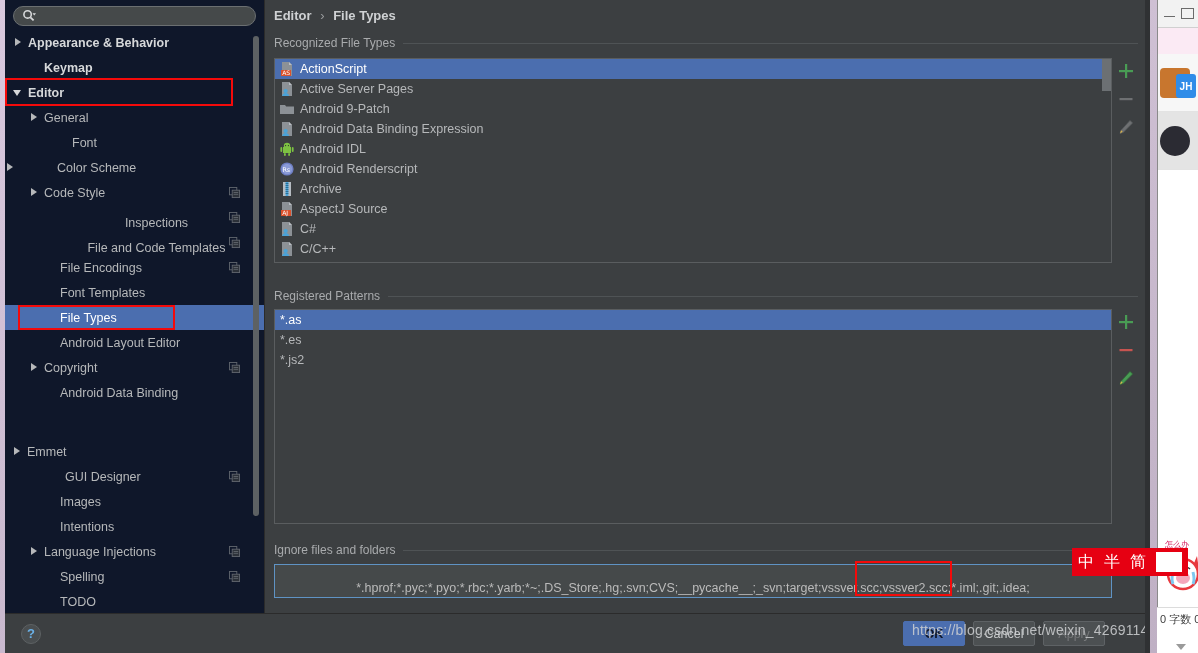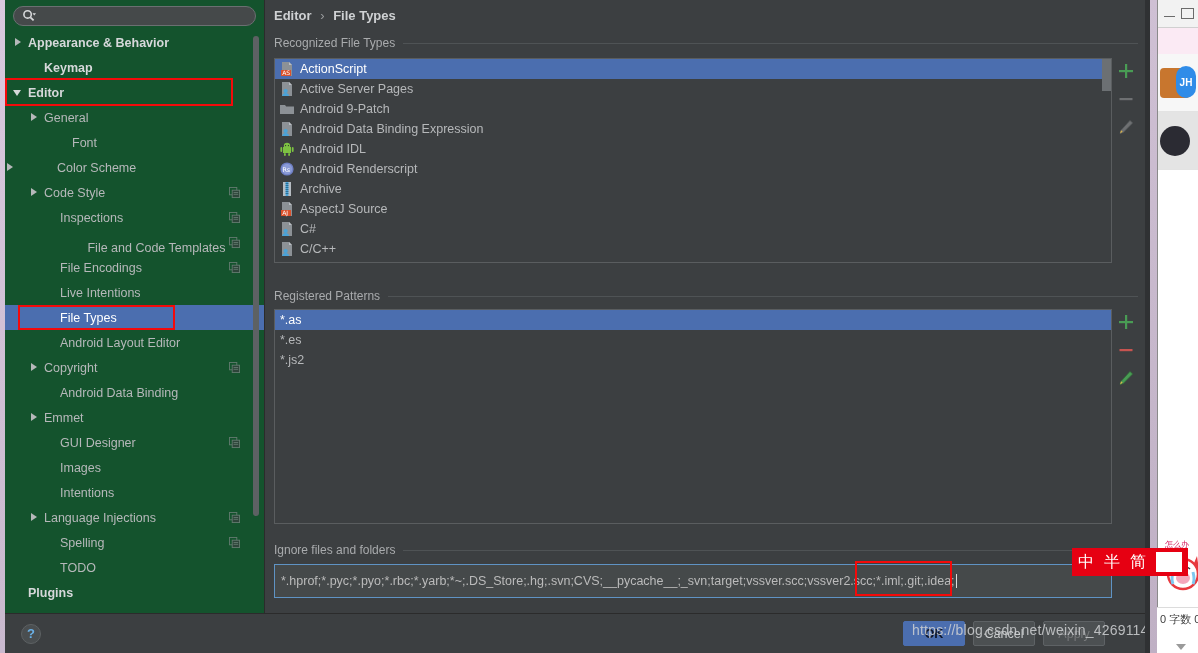--- a/index.html
+++ b/index.html
@@ -14,21 +14,21 @@
   
   .desk-strip { position:absolute; left:0; top:0; width:5px; height:653px;
     background: linear-gradient(#d9c9de, #c9b9ce); }
 
   
   .dialog { position:absolute; left:5px; top:0; width:1145px; height:653px;
     background:#3c3f41; }
 
   
   .sidebar { position:absolute; left:0; top:0; width:260px; height:613px;
-    background:#14532d; border-right:1px solid #2b2b2b; }
+    background:#0f172a; border-right:1px solid #2b2b2b; }
   .search-wrap { padding:6px 8px 4px 8px; }
   .search-box { height:20px; border:1px solid #6b6f71; border-radius:10px;
     background:#45494a; display:flex; align-items:center; padding:0 8px; position:relative;}
   .search-box svg { display:block; }
   .search-input { flex:1; background:transparent; border:0; outline:0;
     color:#bbbbbb; font-size:12px; font-family:"Liberation Sans",sans-serif; padding-left:4px;}
 
   .tree { position:absolute; top:30px; left:0; right:0; bottom:0; overflow:hidden; }
   .tree-row { height:25px; display:flex; align-items:center; position:relative;
     color:#b6b8ba; font-size:12.5px; white-space:nowrap; }
@@ -66,21 +66,21 @@
   .vtoolbar { position:absolute; width:24px; display:flex; flex-direction:column;
     align-items:center; gap:10px; padding-top:4px; }
   .tbtn { width:18px; height:18px; position:relative; cursor:pointer; }
 
   .listscroll { position:absolute; right:1px; top:1px; width:9px; height:32px;
     background:#6c7073; }
 
   
   .ignore-field { border:1px solid #5f93c4; background:#45494a; height:26px;
     display:flex; align-items:center; padding:16px 6px; color:#bbbbbb; font-size:12.5px;
-    white-space:nowrap; overflow:hidden; position:relative;}
+    white-space:nowrap; overflow:hidden; position:relative;flex-direction:column;}
   .caret { display:inline-block; width:1px; height:14px; background:#dcdcdc;
      margin-left:1px; vertical-align:middle;}
 
   
   .bottombar { position:absolute; left:5px; bottom:0; width:1145px; height:40px;
     background:#3c3f41; border-top:1px solid #2b2b2b; }
   .helpbtn { position:absolute; left:16px; top:10px; width:20px; height:20px;
     border-radius:50%; background:#4a4e50; border:1px solid #5d6163;
     color:#6ab0e6; font-size:13px; font-weight:bold; text-align:center; line-height:18px;}
   .btns { position:absolute; right:45px; top:7px; display:flex; gap:8px; }
@@ -103,23 +103,23 @@
   .chat-titlebar { height:28px; background:#f2f2f2; border-bottom:1px solid #d0d0d0;
     display:flex; align-items:center; justify-content:flex-end; gap:6px; padding-right:4px;}
   .winbtn { width:13px; height:11px; border:1px solid #6b6b6b; }
   .winbtn.min { border:0; border-bottom:1px solid #6b6b6b; height:7px; width:11px;}
   .chat-pinkband { height:26px; background:#fbeaf4; }
   .chat-item { height:58px; border-bottom:1px solid #e3e3e3; background:#f7f7f7;
     display:flex; align-items:center; padding-left:2px; position:relative;}
   .chat-item.sel { background:#e4e4e4; }
   .avatar { width:30px; height:30px; border-radius:4px; background:#c8762e; flex:0 0 auto;}
   .avatar.round { border-radius:50%; background:#2b2b33; }
-  .badge { width:20px; height:32px; background:#2f8ce8; color:#fff; font-size:10px;
+  .badge { width:20px; height:24px; background:#2f8ce8; color:#fff; font-size:10px;
     font-weight:bold; display:flex; align-items:center; justify-content:center;
-    border-radius:10px; position:absolute; right:2px; top:12px;}
+    border-radius:3px; position:absolute; right:2px; top:20px;}
   .chat-body { background:#ffffff; height:300px; }
   .chat-sticker { position:absolute; left:1163px; top:538px; width:40px; height:56px;}
   .chat-foot { position:absolute; left:1157px; bottom:0; width:41px; height:46px;
     background:#ffffff; border-top:1px solid #dcdcdc; }
   .chat-count { position:absolute; left:1160px; bottom:26px; font-size:11px; color:#3d3d3d;
     white-space:nowrap;}
   .chat-scroll-down { position:absolute; left:1176px; bottom:3px; width:0;height:0;
     border-left:5px solid transparent; border-right:5px solid transparent;
     border-top:6px solid #9a9a9a;}
   .gray-strip { position:absolute; left:1150px; top:0; width:7px; height:653px;
@@ -184,21 +184,21 @@
           <div class="tree-row" style="padding-left: 24px;">
             <span class="arrow right"></span>
             <span class="tree-label">Code Style</span>
             <svg class="copyicon" viewBox="0 0 12 12">
               <rect x="0.5" y="0.5" width="8" height="8" fill="none" stroke="#8b8e90"></rect>
               <rect x="3.5" y="3.5" width="8" height="8" fill="#3c3f41" stroke="#8b8e90"></rect>
               <line x1="5" y1="6" x2="10" y2="6" stroke="#8b8e90"></line>
               <line x1="5" y1="8" x2="10" y2="8" stroke="#8b8e90"></line>
             </svg>
           </div>
-          <div class="tree-row" style="padding-left: 40px;">
+          <div class="tree-row" style="padding-left: 40px; flex-direction: column;">
             <span class="arrow none"></span>
             <span class="tree-label">Inspections</span>
             <svg class="copyicon" viewBox="0 0 12 12">
               <rect x="0.5" y="0.5" width="8" height="8" fill="none" stroke="#8b8e90"></rect>
               <rect x="3.5" y="3.5" width="8" height="8" fill="#3c3f41" stroke="#8b8e90"></rect>
               <line x1="5" y1="6" x2="10" y2="6" stroke="#8b8e90"></line>
               <line x1="5" y1="8" x2="10" y2="8" stroke="#8b8e90"></line>
             </svg>
           </div>
           <div class="tree-row" style="padding-left: 40px; flex-direction: column;">
@@ -216,21 +216,21 @@
             <span class="tree-label">File Encodings</span>
             <svg class="copyicon" viewBox="0 0 12 12">
               <rect x="0.5" y="0.5" width="8" height="8" fill="none" stroke="#8b8e90"></rect>
               <rect x="3.5" y="3.5" width="8" height="8" fill="#3c3f41" stroke="#8b8e90"></rect>
               <line x1="5" y1="6" x2="10" y2="6" stroke="#8b8e90"></line>
               <line x1="5" y1="8" x2="10" y2="8" stroke="#8b8e90"></line>
             </svg>
           </div>
           <div class="tree-row" style="padding-left: 40px;">
             <span class="arrow none"></span>
-            <span class="tree-label">Live Intentions</span>
+            <span class="tree-label">Font Templates</span>
           </div>
           <div class="tree-row selected" style="padding-left: 40px;">
             <span class="arrow none"></span>
             <span class="tree-label">File Types</span>
           </div>
           <div class="tree-row" style="padding-left: 40px;">
             <span class="arrow none"></span>
             <span class="tree-label">Android Layout Editor</span>
           </div>
           <div class="tree-row" style="padding-left: 24px;">
@@ -240,25 +240,25 @@
               <rect x="0.5" y="0.5" width="8" height="8" fill="none" stroke="#8b8e90"></rect>
               <rect x="3.5" y="3.5" width="8" height="8" fill="#3c3f41" stroke="#8b8e90"></rect>
               <line x1="5" y1="6" x2="10" y2="6" stroke="#8b8e90"></line>
               <line x1="5" y1="8" x2="10" y2="8" stroke="#8b8e90"></line>
             </svg>
           </div>
           <div class="tree-row" style="padding-left: 40px;">
             <span class="arrow none"></span>
             <span class="tree-label">Android Data Binding</span>
           </div>
-          <div class="tree-row" style="padding-left: 24px;">
+          <div class="tree-row" style="padding-left: 7px; margin-top: 34px;">
             <span class="arrow right"></span>
             <span class="tree-label">Emmet</span>
           </div>
-          <div class="tree-row" style="padding-left: 40px;">
+          <div class="tree-row" style=" margin-left: 45px;">
             <span class="arrow none"></span>
             <span class="tree-label">GUI Designer</span>
             <svg class="copyicon" viewBox="0 0 12 12">
               <rect x="0.5" y="0.5" width="8" height="8" fill="none" stroke="#8b8e90"></rect>
               <rect x="3.5" y="3.5" width="8" height="8" fill="#3c3f41" stroke="#8b8e90"></rect>
               <line x1="5" y1="6" x2="10" y2="6" stroke="#8b8e90"></line>
               <line x1="5" y1="8" x2="10" y2="8" stroke="#8b8e90"></line>
             </svg>
           </div>
           <div class="tree-row" style="padding-left: 40px;">

